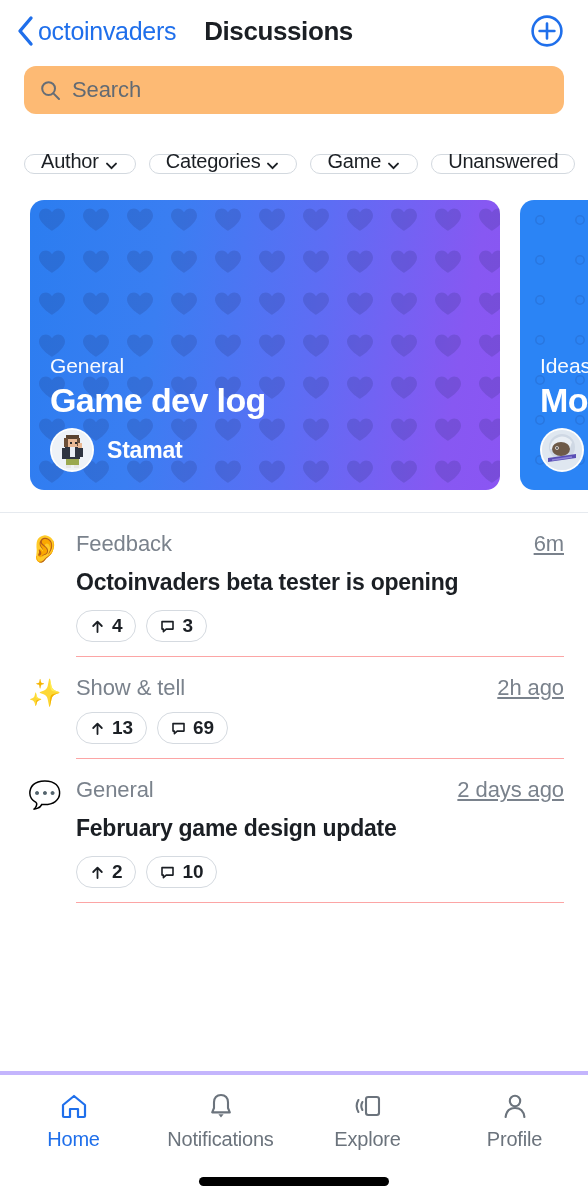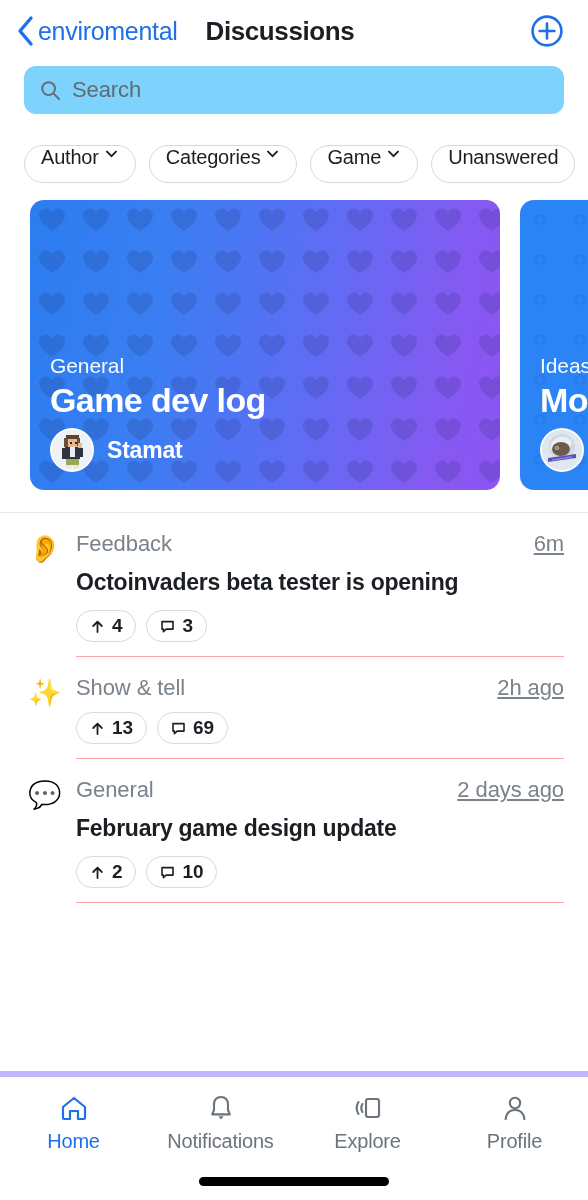--- a/index.html
+++ b/index.html
@@ -65,21 +65,21 @@
     cursor: pointer;
   }
 
   
   .search-wrap {
     flex: 0 0 66px;
     padding: 4px 24px 0 24px;
   }
   .search-box {
     height: 48px;
-    background: #7dd3fc;
+    background: #fdba74;
     border-radius: 12px;
     display: flex;
     align-items: center;
     gap: 11px;
     padding: 9px 16px;
     cursor: text;
   }
   .search-icon { width: 21px; height: 21px; flex: 0 0 21px; display: block; }
   .search-ph {
     font-size: 22px;
@@ -89,25 +89,25 @@
 
   
   .chips {
     flex: 0 0 72px;
     display: flex;
     align-items: center;
     gap: 13px;
     padding: 0 24px;
   }
   .chip {
-    height: 38px;
+    height: 20px;
     border: 1px solid #d3d9df;
     border-radius: 19px;
     display: flex;
-    align-items: flex-start;
+    align-items: flex-end;
     gap: 5px;
     padding: 0 16px;
     background: #fff;
     cursor: pointer;
     white-space: nowrap;
   }
   .chip-label {
     font-size: 20px;
     color: #1b1f24;
     letter-spacing: -0.2px;
@@ -257,21 +257,21 @@
   .pill-num {
     font-size: 19px;
     font-weight: 700;
     color: #1b1f24;
     letter-spacing: -0.1px;
   }
 
   
   .tabbar {
     flex: 0 0 129px;
-    border-top: 6px solid #c4b5fd;
+    border-top: 4px solid #c4b5fd;
     background: #ffffff;
     display: flex;
     align-items: flex-start;
     padding-top: 16px;
     position: relative;
   }
   .tab {
     flex: 1 1 0;
     display: flex;
     flex-direction: column;
@@ -300,21 +300,21 @@
 </head>
 <body>
 
 <div id="app">
 
   <div class="header">
     <div class="back-link">
       <svg class="chev-back" viewBox="0 0 22 34">
         <path d="M17 4 L6 17 L17 30" fill="none" stroke="#1f6feb" stroke-width="3.4" stroke-linecap="round" stroke-linejoin="round"></path>
       </svg>
-      <span class="back-label">enviromental</span>
+      <span class="back-label">octoinvaders</span>
     </div>
     <div class="header-title">Discussions</div>
     <svg class="add-btn" viewBox="0 0 34 34">
       <circle cx="17" cy="17" r="14.4" fill="none" stroke="#1f6feb" stroke-width="2.6"></circle>
       <path d="M17 9.6 V24.4 M9.6 17 H24.4" stroke="#1f6feb" stroke-width="2.6" stroke-linecap="round"></path>
     </svg>
   </div>
 
   <div class="search-wrap">
     <div class="search-box">

